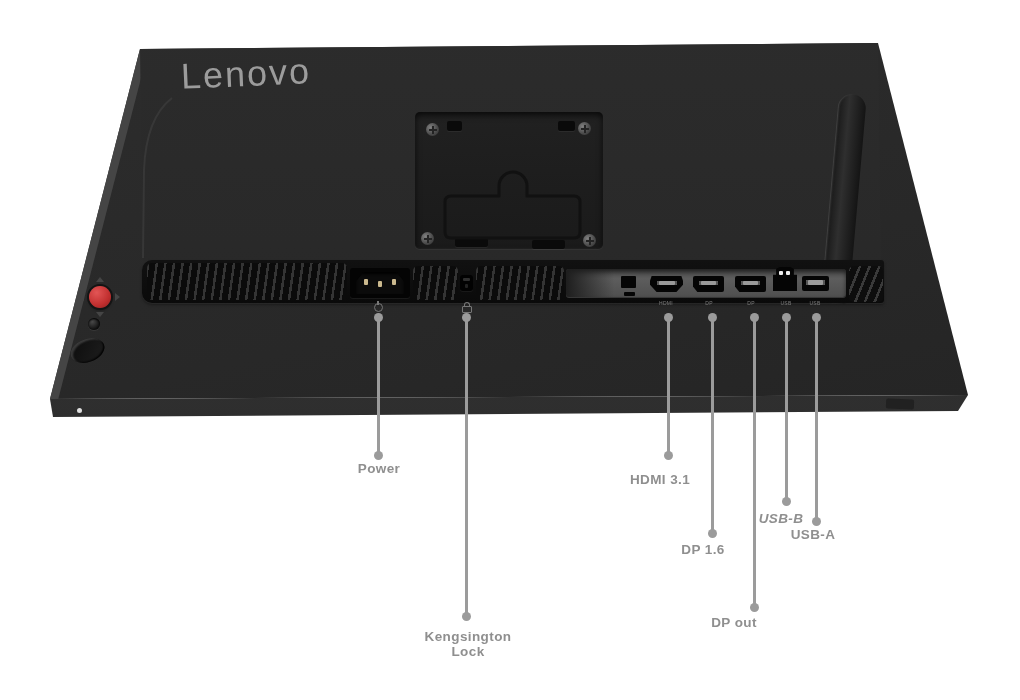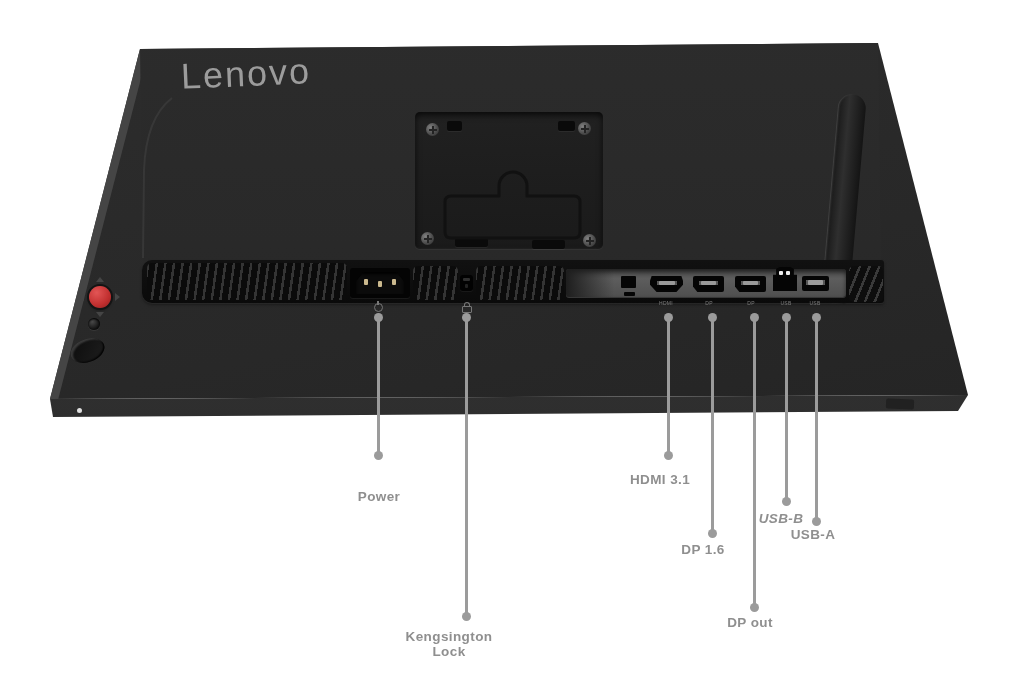--- a/index.html
+++ b/index.html
@@ -186,28 +186,28 @@
   <div class="abs tri tri-right" style="left:115px;top:293px;"></div>
   <div class="abs btn-small"></div>
   <div class="abs btn-oval"></div>
   <div class="abs led"></div>
   <div class="abs notch"></div>
 
   <div>
     <div class="abs c-dot" style="left:374px;top:313px;"></div>
     <div class="abs c-line" style="left:377px;top:317px;height:138px;"></div>
     <div class="abs c-dot" style="left:374px;top:451px;"></div>
-    <div class="abs c-label" style="left:309px;top:461px;margin-top:28px;">Power</div>
+    <div class="abs c-label" style="left:309px;top:461px;">Power</div>
   </div>
 
   <div>
     <div class="abs c-dot" style="left:462px;top:313px;"></div>
     <div class="abs c-line" style="left:465px;top:317px;height:299px;"></div>
     <div class="abs c-dot" style="left:462px;top:612px;"></div>
-    <div class="abs c-label" style="left:379px;top:629px;">Kengsington
+    <div class="abs c-label" style="left:398px;top:629px;">Kengsington
 Lock</div>
   </div>
 
   <div>
     <div class="abs c-dot" style="left:664px;top:313px;"></div>
     <div class="abs c-line" style="left:667px;top:317px;height:138px;"></div>
     <div class="abs c-dot" style="left:664px;top:451px;"></div>
     <div class="abs c-label" style="left:590px;top:472px;">HDMI 3.1</div>
   </div>
 
@@ -215,21 +215,21 @@
     <div class="abs c-dot" style="left:708px;top:313px;"></div>
     <div class="abs c-line" style="left:711px;top:317px;height:217px;"></div>
     <div class="abs c-dot" style="left:708px;top:529px;"></div>
     <div class="abs c-label" style="left:633px;top:542px;">DP 1.6</div>
   </div>
 
   <div>
     <div class="abs c-dot" style="left:750px;top:313px;"></div>
     <div class="abs c-line" style="left:753px;top:317px;height:291px;"></div>
     <div class="abs c-dot" style="left:750px;top:603px;"></div>
-    <div class="abs c-label" style="left:680px;top:615px;">DP out</div>
+    <div class="abs c-label" style="left:664px;top:615px;">DP out</div>
   </div>
 
   <div>
     <div class="abs c-dot" style="left:782px;top:313px;"></div>
     <div class="abs c-line" style="left:785px;top:317px;height:185px;"></div>
     <div class="abs c-dot" style="left:782px;top:497px;"></div>
     <div class="abs c-label" style="left:711px;top:511px;font-style:italic;">USB-B</div>
   </div>
 
   <div>

